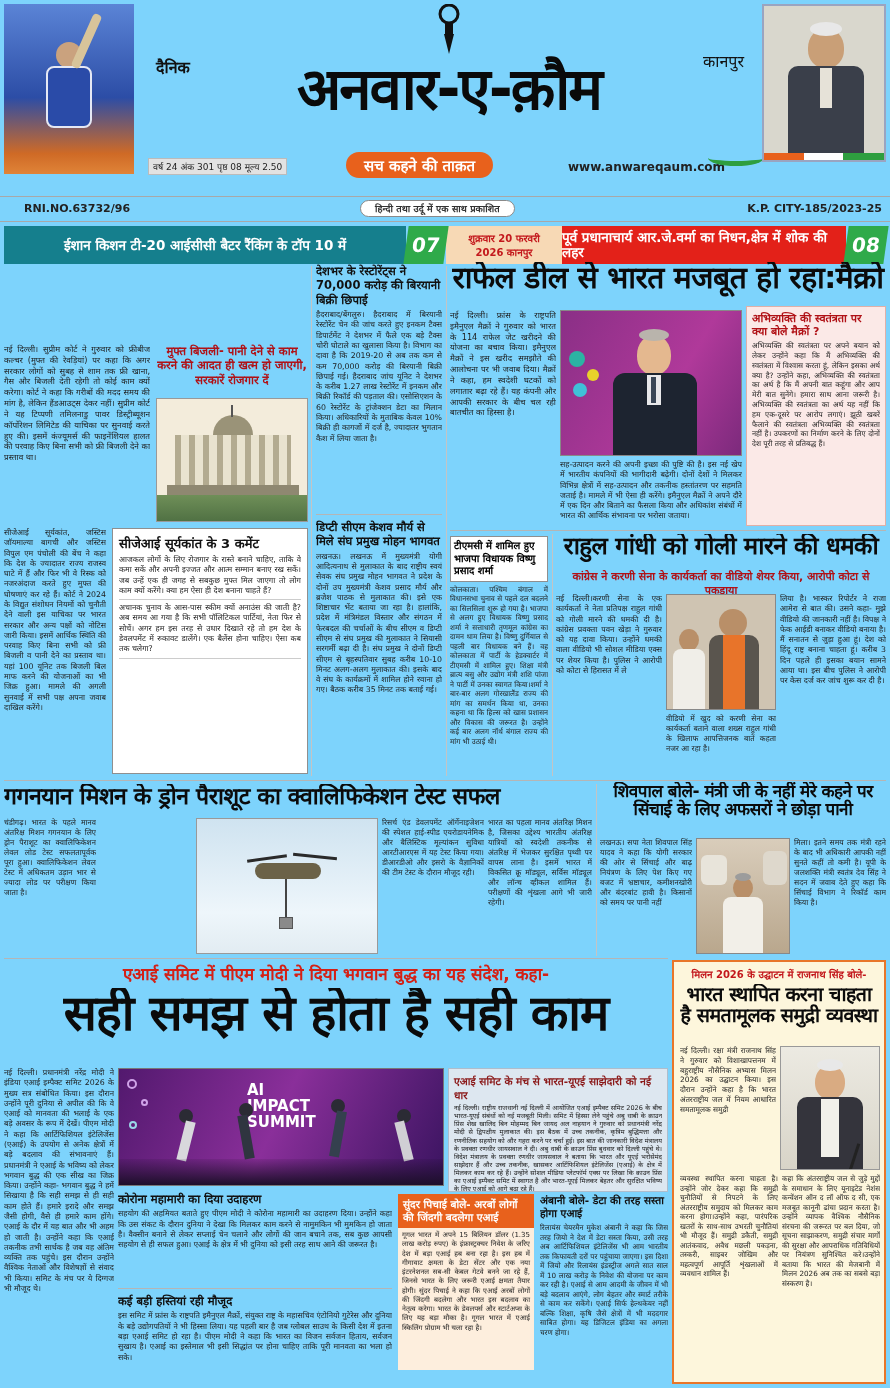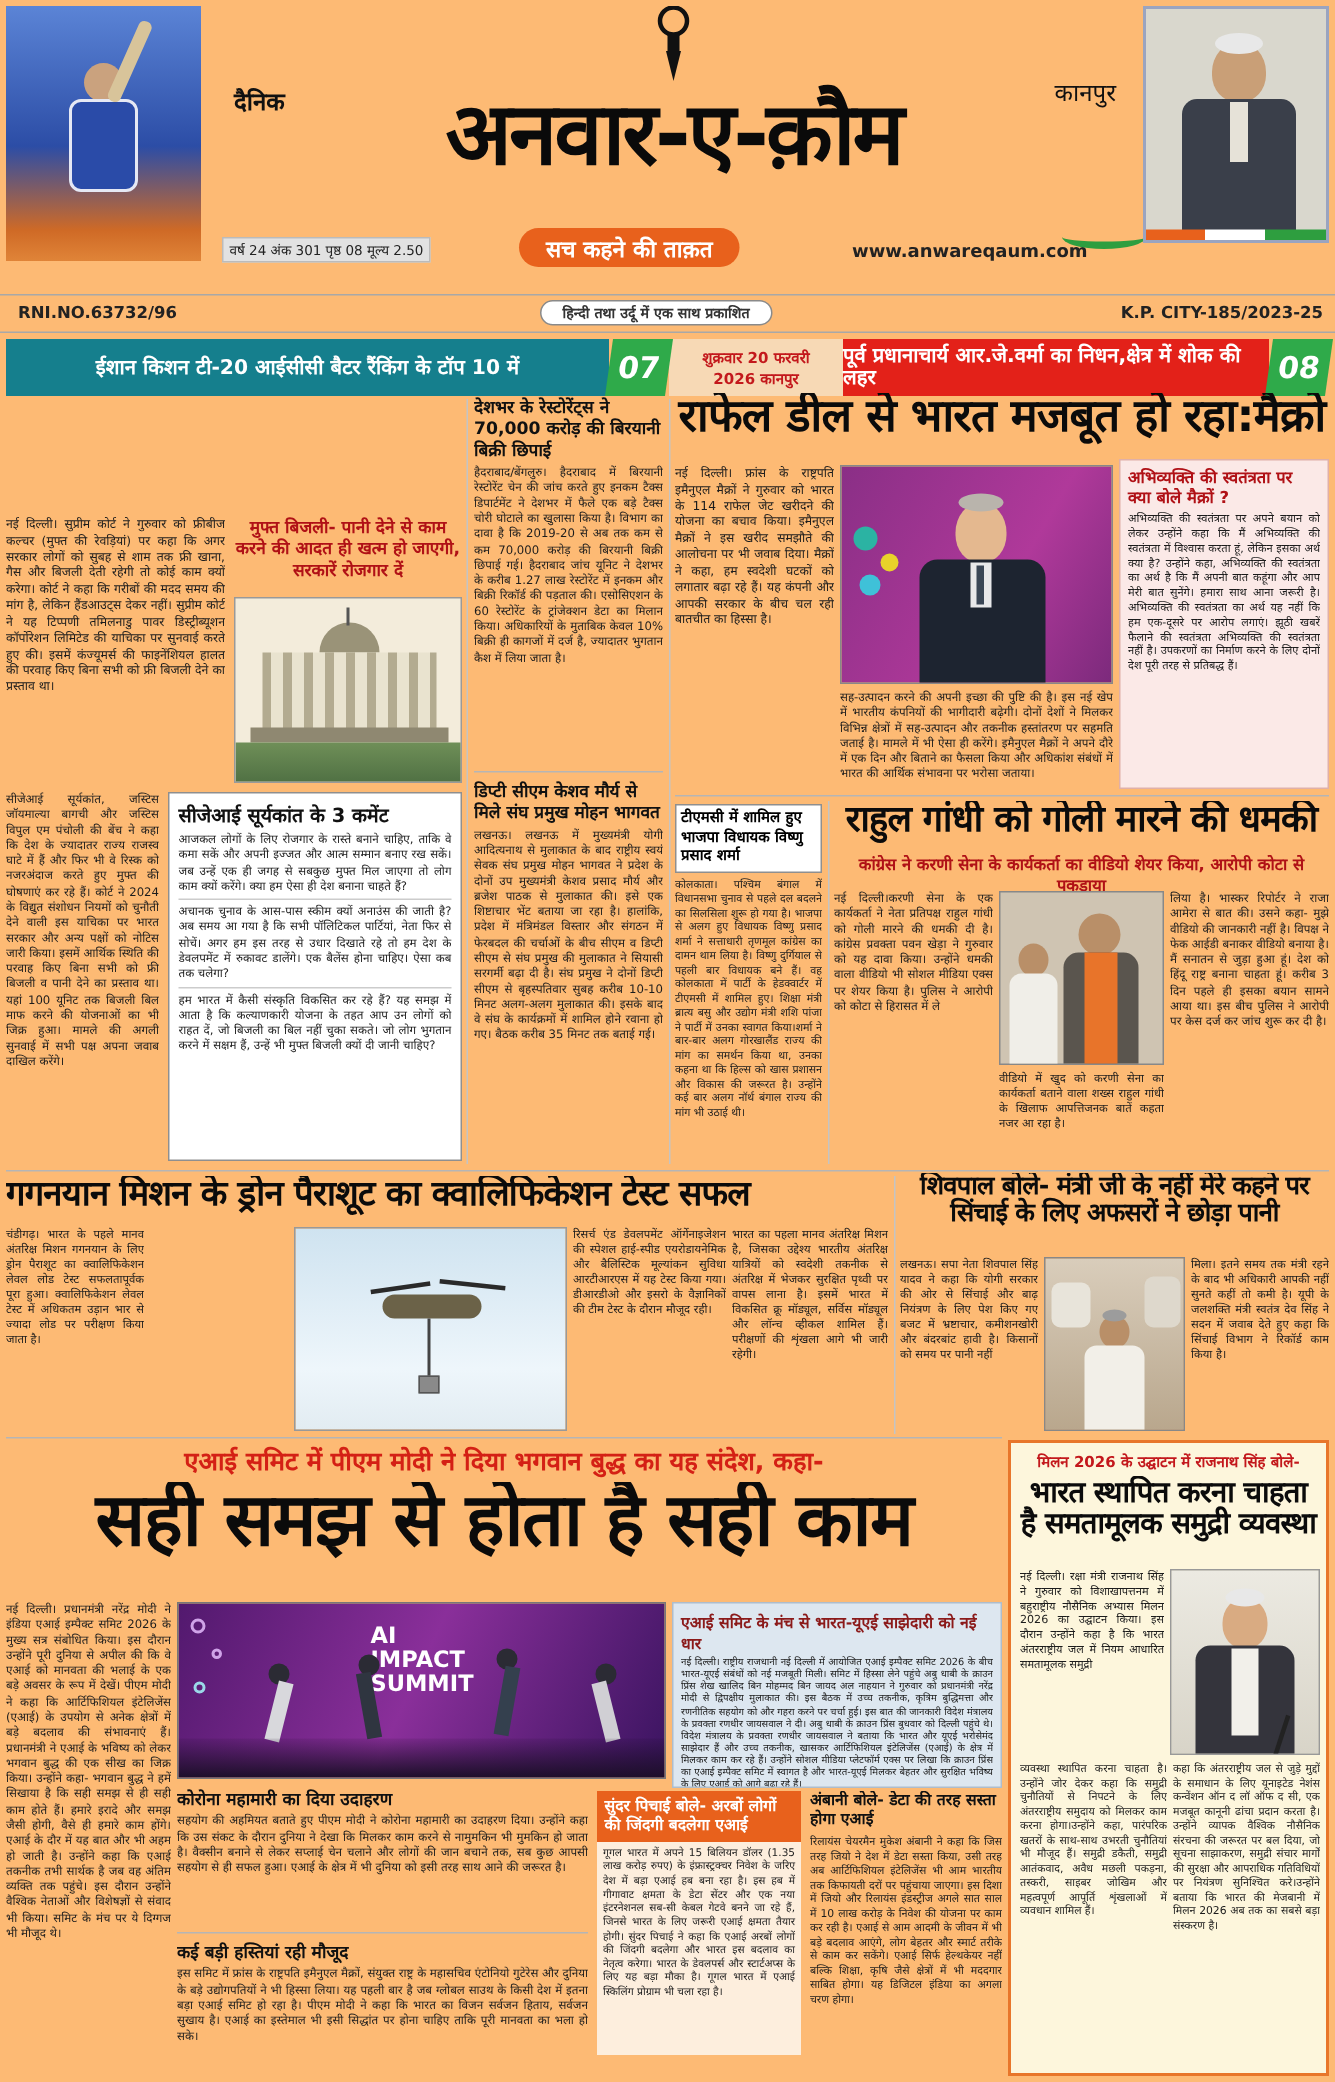--- a/index.html
+++ b/index.html
@@ -1,17 +1,17 @@
 <!DOCTYPE html>
 <html><head>
 <meta charset="utf-8">
 <style>
 *{box-sizing:border-box;margin:0;padding:0}
 body{background:#e9e9e9;font-family:"DejaVu Sans",sans-serif}
-.page{position:relative;width:890px;height:1388px;background:#fdba74;overflow:hidden;margin:0 auto;font-family:"DejaVu Sans",sans-serif}
+.page{position:relative;width:890px;height:1388px;background:#7dd3fc;overflow:hidden;margin:0 auto;font-family:"DejaVu Sans",sans-serif}
 .abs{position:absolute}
 .bt{font-size:8.2px;line-height:1.32;text-align:justify;color:#1c1c1c;overflow:hidden}
 .hl{font-weight:bold;color:#0b0b0b;line-height:1.08;letter-spacing:-.5px;overflow:hidden}
 .ctr{text-align:center}
 .ph{overflow:hidden}
 .sep-v{background:#c4c4c4;width:1px;position:absolute}
 .sep-h{background:#b5b5b5;height:1px;position:absolute}
 .chip{background:#e2e2e2;color:#222;font-size:9px;padding:1px 4px;border:1px solid #bbb}
 .pill{background:#e8611c;color:#fff;font-weight:bold;border-radius:14px;padding:3px 18px;font-size:15px}
 .note-pill{border:1px solid #8a8a8a;border-radius:10px;padding:1px 14px;font-size:9.5px;font-weight:bold;color:#333;background:#fff}
@@ -50,21 +50,21 @@
 
   <div class="abs ph" style="left:762px;top:4px;width:124px;height:158px;background:#d9d7cd;border:2px solid #9aa4c0">
     <div class="abs" style="left:44px;top:22px;width:36px;height:40px;border-radius:50% 50% 45% 45%;background:#c99f77"></div>
     <div class="abs" style="left:46px;top:16px;width:32px;height:14px;border-radius:50%;background:#e8e8e8"></div>
     <div class="abs" style="left:24px;top:60px;width:76px;height:96px;border-radius:10px 10px 0 0;background:#3a3f4a"></div>
     <div class="abs" style="left:56px;top:62px;width:12px;height:40px;background:#e6e2d8"></div>
     <div class="abs" style="left:0;bottom:0;width:100%;height:7px;background:linear-gradient(90deg,#e8611c 33%,#ffffff 33%,#ffffff 66%,#2e9e3f 66%)"></div>
   </div>
 
   <div class="abs" style="left:0;top:196px;width:890px;height:26px;border-top:1px solid #a8a8a8;border-bottom:1px solid #a8a8a8">
-    <div class="abs" style="left:12px;top:5px;font-size:11px;font-weight:bold;color:#222">RNI.NO.63732/96</div>
+    <div class="abs" style="left:24px;top:5px;font-size:11px;font-weight:bold;color:#222">RNI.NO.63732/96</div>
     <div class="abs note-pill" style="left:360px;top:3px">हिन्दी तथा उर्दू में एक साथ प्रकाशित</div>
     <div class="abs" style="right:8px;top:5px;font-size:11px;font-weight:bold;color:#222">K.P. CITY-185/2023-25</div>
   </div>
 
   <div class="abs" style="left:4px;top:226px;width:882px;height:38px;display:flex">
     <div class="tickbar" style="width:402px;background:#157f8d">ईशान किशन टी-20 आईसीसी बैटर रैंकिंग के टॉप 10 में</div>
     <div class="badge" style="width:40px">07</div>
     <div style="width:116px;background:#f7d9b5;display:flex;flex-direction:column;align-items:center;justify-content:center">
       <span style="font-size:10px;font-weight:bold;color:#c3181c">शुक्रवार 20 फरवरी</span>
       <span style="font-size:10px;font-weight:bold;color:#c3181c">2026 कानपुर</span>
@@ -88,21 +88,20 @@
     <div class="abs" style="left:74px;top:6px;width:2px;height:12px;background:#555"></div>
     <div class="abs" style="left:18px;top:36px;width:116px;height:52px;background:repeating-linear-gradient(90deg,#b3ab90 0 6px,#e9e3cf 6px 14px)"></div>
     <div class="abs" style="left:10px;top:86px;width:132px;height:10px;background:#8f8871"></div>
     <div class="abs" style="left:0;top:96px;width:152px;height:28px;background:linear-gradient(180deg,#6f8f58,#4e6f42)"></div>
   </div>
   <div class="abs bt" style="left:4px;top:528px;width:102px;height:246px;font-size:7.8px">सीजेआई सूर्यकांत, जस्टिस जॉयमाल्या बागची और जस्टिस विपुल एम पंचोली की बेंच ने कहा कि देश के ज्यादातर राज्य राजस्व घाटे में हैं और फिर भी वे रिस्क को नजरअंदाज करते हुए मुफ्त की घोषणाएं कर रहे हैं। कोर्ट ने 2024 के विद्युत संशोधन नियमों को चुनौती देने वाली इस याचिका पर भारत सरकार और अन्य पक्षों को नोटिस जारी किया। इसमें आर्थिक स्थिति की परवाह किए बिना सभी को फ्री बिजली व पानी देने का प्रस्ताव था। यहां 100 यूनिट तक बिजली बिल माफ करने की योजनाओं का भी जिक्र हुआ। मामले की अगली सुनवाई में सभी पक्ष अपना जवाब दाखिल करेंगे।</div>
   <div class="abs boxed" style="left:112px;top:528px;width:196px;height:246px;padding:5px 6px">
     <div style="font-size:13px;font-weight:bold;color:#111;margin-bottom:3px">सीजेआई सूर्यकांत के 3 कमेंट</div>
     <div class="bt" style="font-size:7.8px;border-bottom:1px solid #ccc;padding-bottom:3px;margin-bottom:3px">आजकल लोगों के लिए रोजगार के रास्ते बनाने चाहिए, ताकि वे कमा सकें और अपनी इज्जत और आत्म सम्मान बनाए रख सकें। जब उन्हें एक ही जगह से सबकुछ मुफ्त मिल जाएगा तो लोग काम क्यों करेंगे। क्या हम ऐसा ही देश बनाना चाहते हैं?</div>
     <div class="bt" style="font-size:7.8px;border-bottom:1px solid #ccc;padding-bottom:3px;margin-bottom:3px">अचानक चुनाव के आस-पास स्कीम क्यों अनाउंस की जाती है? अब समय आ गया है कि सभी पॉलिटिकल पार्टियां, नेता फिर से सोचें। अगर हम इस तरह से उधार दिखाते रहे तो हम देश के डेवलपमेंट में रुकावट डालेंगे। एक बैलेंस होना चाहिए। ऐसा कब तक चलेगा?</div>
-    <div class="bt" style="font-size:7.8px">हम भारत में कैसी संस्कृति विकसित कर रहे हैं? यह समझ में आता है कि कल्याणकारी योजना के तहत आप उन लोगों को राहत दें, जो बिजली का बिल नहीं चुका सकते। जो लोग भुगतान करने में सक्षम हैं, उन्हें भी मुफ्त बिजली क्यों दी जानी चाहिए?</div>
   </div>
 
   <div class="abs" style="left:316px;top:264px;width:126px;height:246px;overflow:hidden">
     <div class="col-title" style="font-size:11.5px">देशभर के रेस्टोरेंट्स ने 70,000 करोड़ की बिरयानी बिक्री छिपाई</div>
     <div class="bt" style="font-size:7.8px">हैदराबाद/बेंगलुरु। हैदराबाद में बिरयानी रेस्टोरेंट चेन की जांच करते हुए इनकम टैक्स डिपार्टमेंट ने देशभर में फैले एक बड़े टैक्स चोरी घोटाले का खुलासा किया है। विभाग का दावा है कि 2019-20 से अब तक कम से कम 70,000 करोड़ की बिरयानी बिक्री छिपाई गई। हैदराबाद जांच यूनिट ने देशभर के करीब 1.27 लाख रेस्टोरेंट में इनकम और बिक्री रिकॉर्ड की पड़ताल की। एसोसिएशन के 60 रेस्टोरेंट के ट्रांजेक्शन डेटा का मिलान किया। अधिकारियों के मुताबिक केवल 10% बिक्री ही कागजों में दर्ज है, ज्यादातर भुगतान कैश में लिया जाता है।</div>
   </div>
   <div class="sep-h" style="left:316px;top:514px;width:126px"></div>
 
   <div class="abs" style="left:316px;top:520px;width:126px;height:256px;overflow:hidden">
     <div class="col-title" style="font-size:11.5px">डिप्टी सीएम केशव मौर्य से मिले संघ प्रमुख मोहन भागवत</div>

